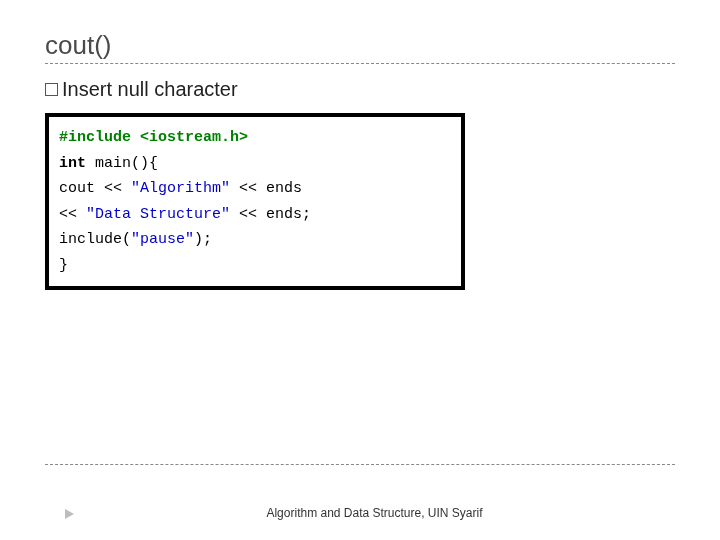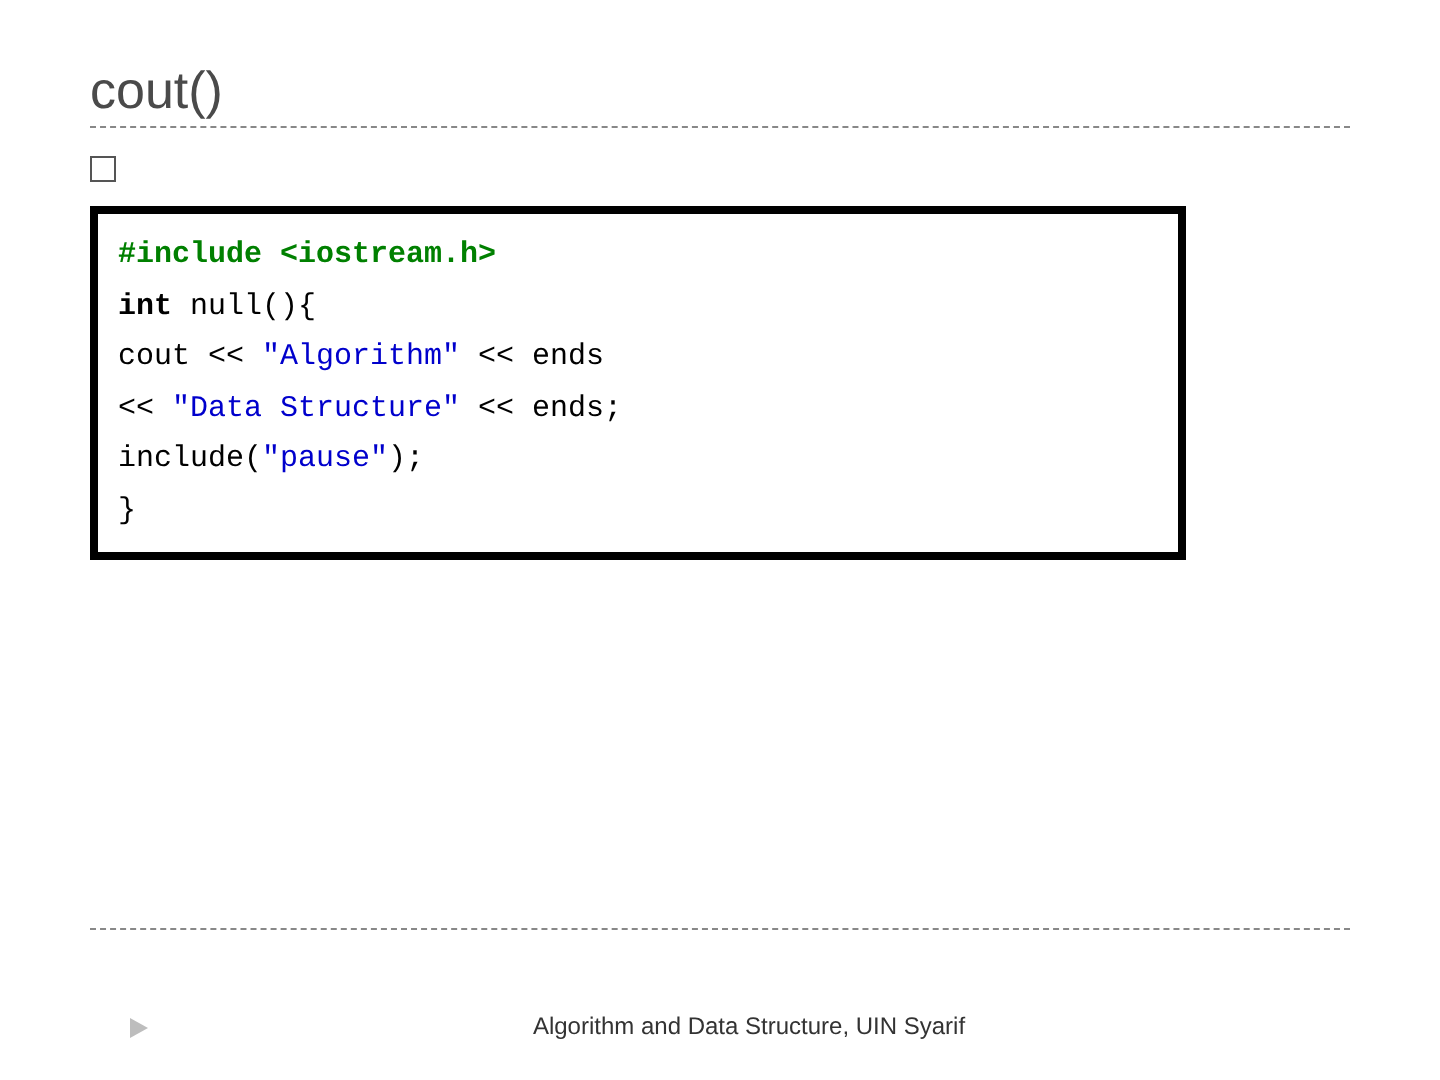--- a/index.html
+++ b/index.html
@@ -32,21 +32,21 @@
     height: 13px;
     border: 1px solid #555;
     margin-right: 4px;
     flex-shrink: 0;
   }
   .bullet-text {
     font-size: 20px;
     color: #222;
   }
   .code-frame {
-    width: 548px;
+    width: 420px;
     background: #000;
     padding: 4px;
     margin-bottom: 120px;
   }
   .code-inner {
     background: #fff;
     padding: 8px 10px;
     font-family: "Courier New", monospace;
     font-size: 15px;
     line-height: 1.7;
@@ -87,28 +87,29 @@
   }
 </style>
 </head>
 <body>
 
 <h1 class="title">cout()</h1>
 <hr class="dashed-divider">
 
 <div class="bullet-line">
   <span class="bullet-box"></span>
+  <span class="bullet-text">Insert null character</span>
 </div>
 
 <div class="code-frame">
   <div class="code-inner">
     <div><span class="green bold">#include &lt;iostream.h&gt;</span></div>
     <div> </div>
     <div>
-      <span class="bold">int</span><span> null(){</span>
+      <span class="bold">int</span><span> main(){</span>
     </div>
     <div> </div>
     <div>
       <span>    cout &lt;&lt; </span><span class="blue">"Algorithm"</span><span> &lt;&lt; ends</span>
     </div>
     <div>
       <span>         &lt;&lt; </span><span class="blue">"Data Structure"</span><span> &lt;&lt; ends;</span>
     </div>
     <div> </div>
     <div>

